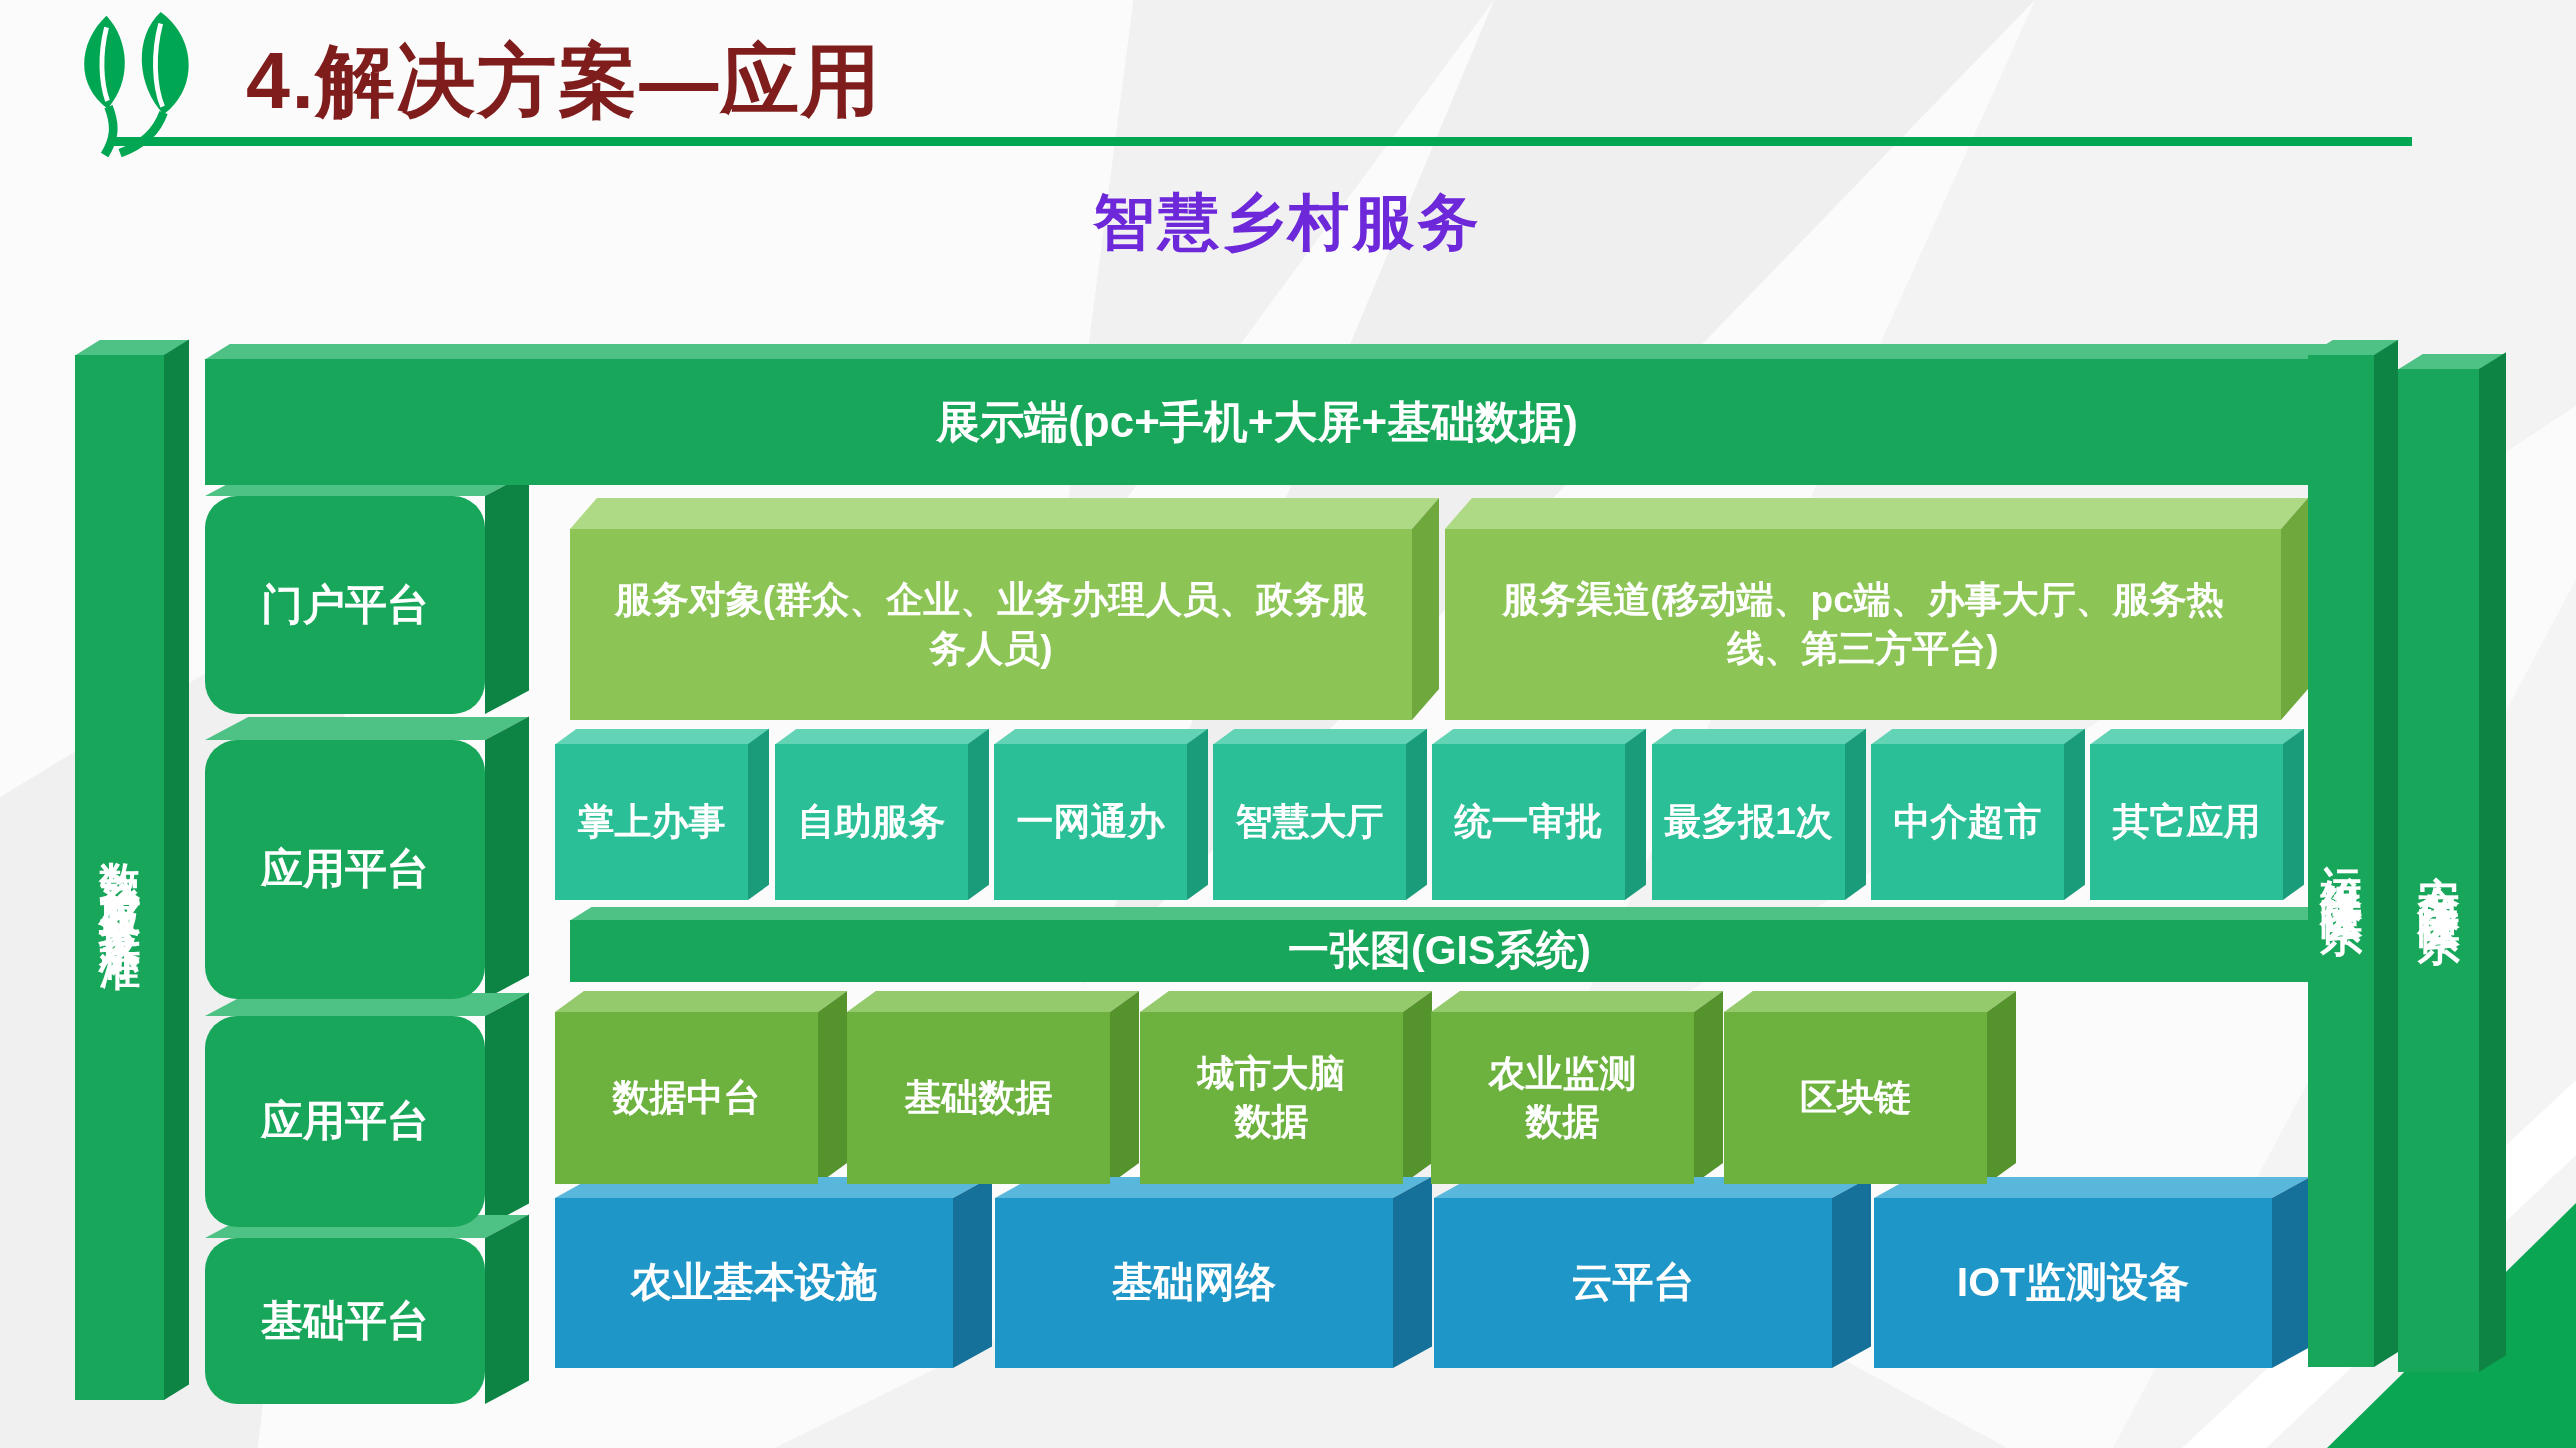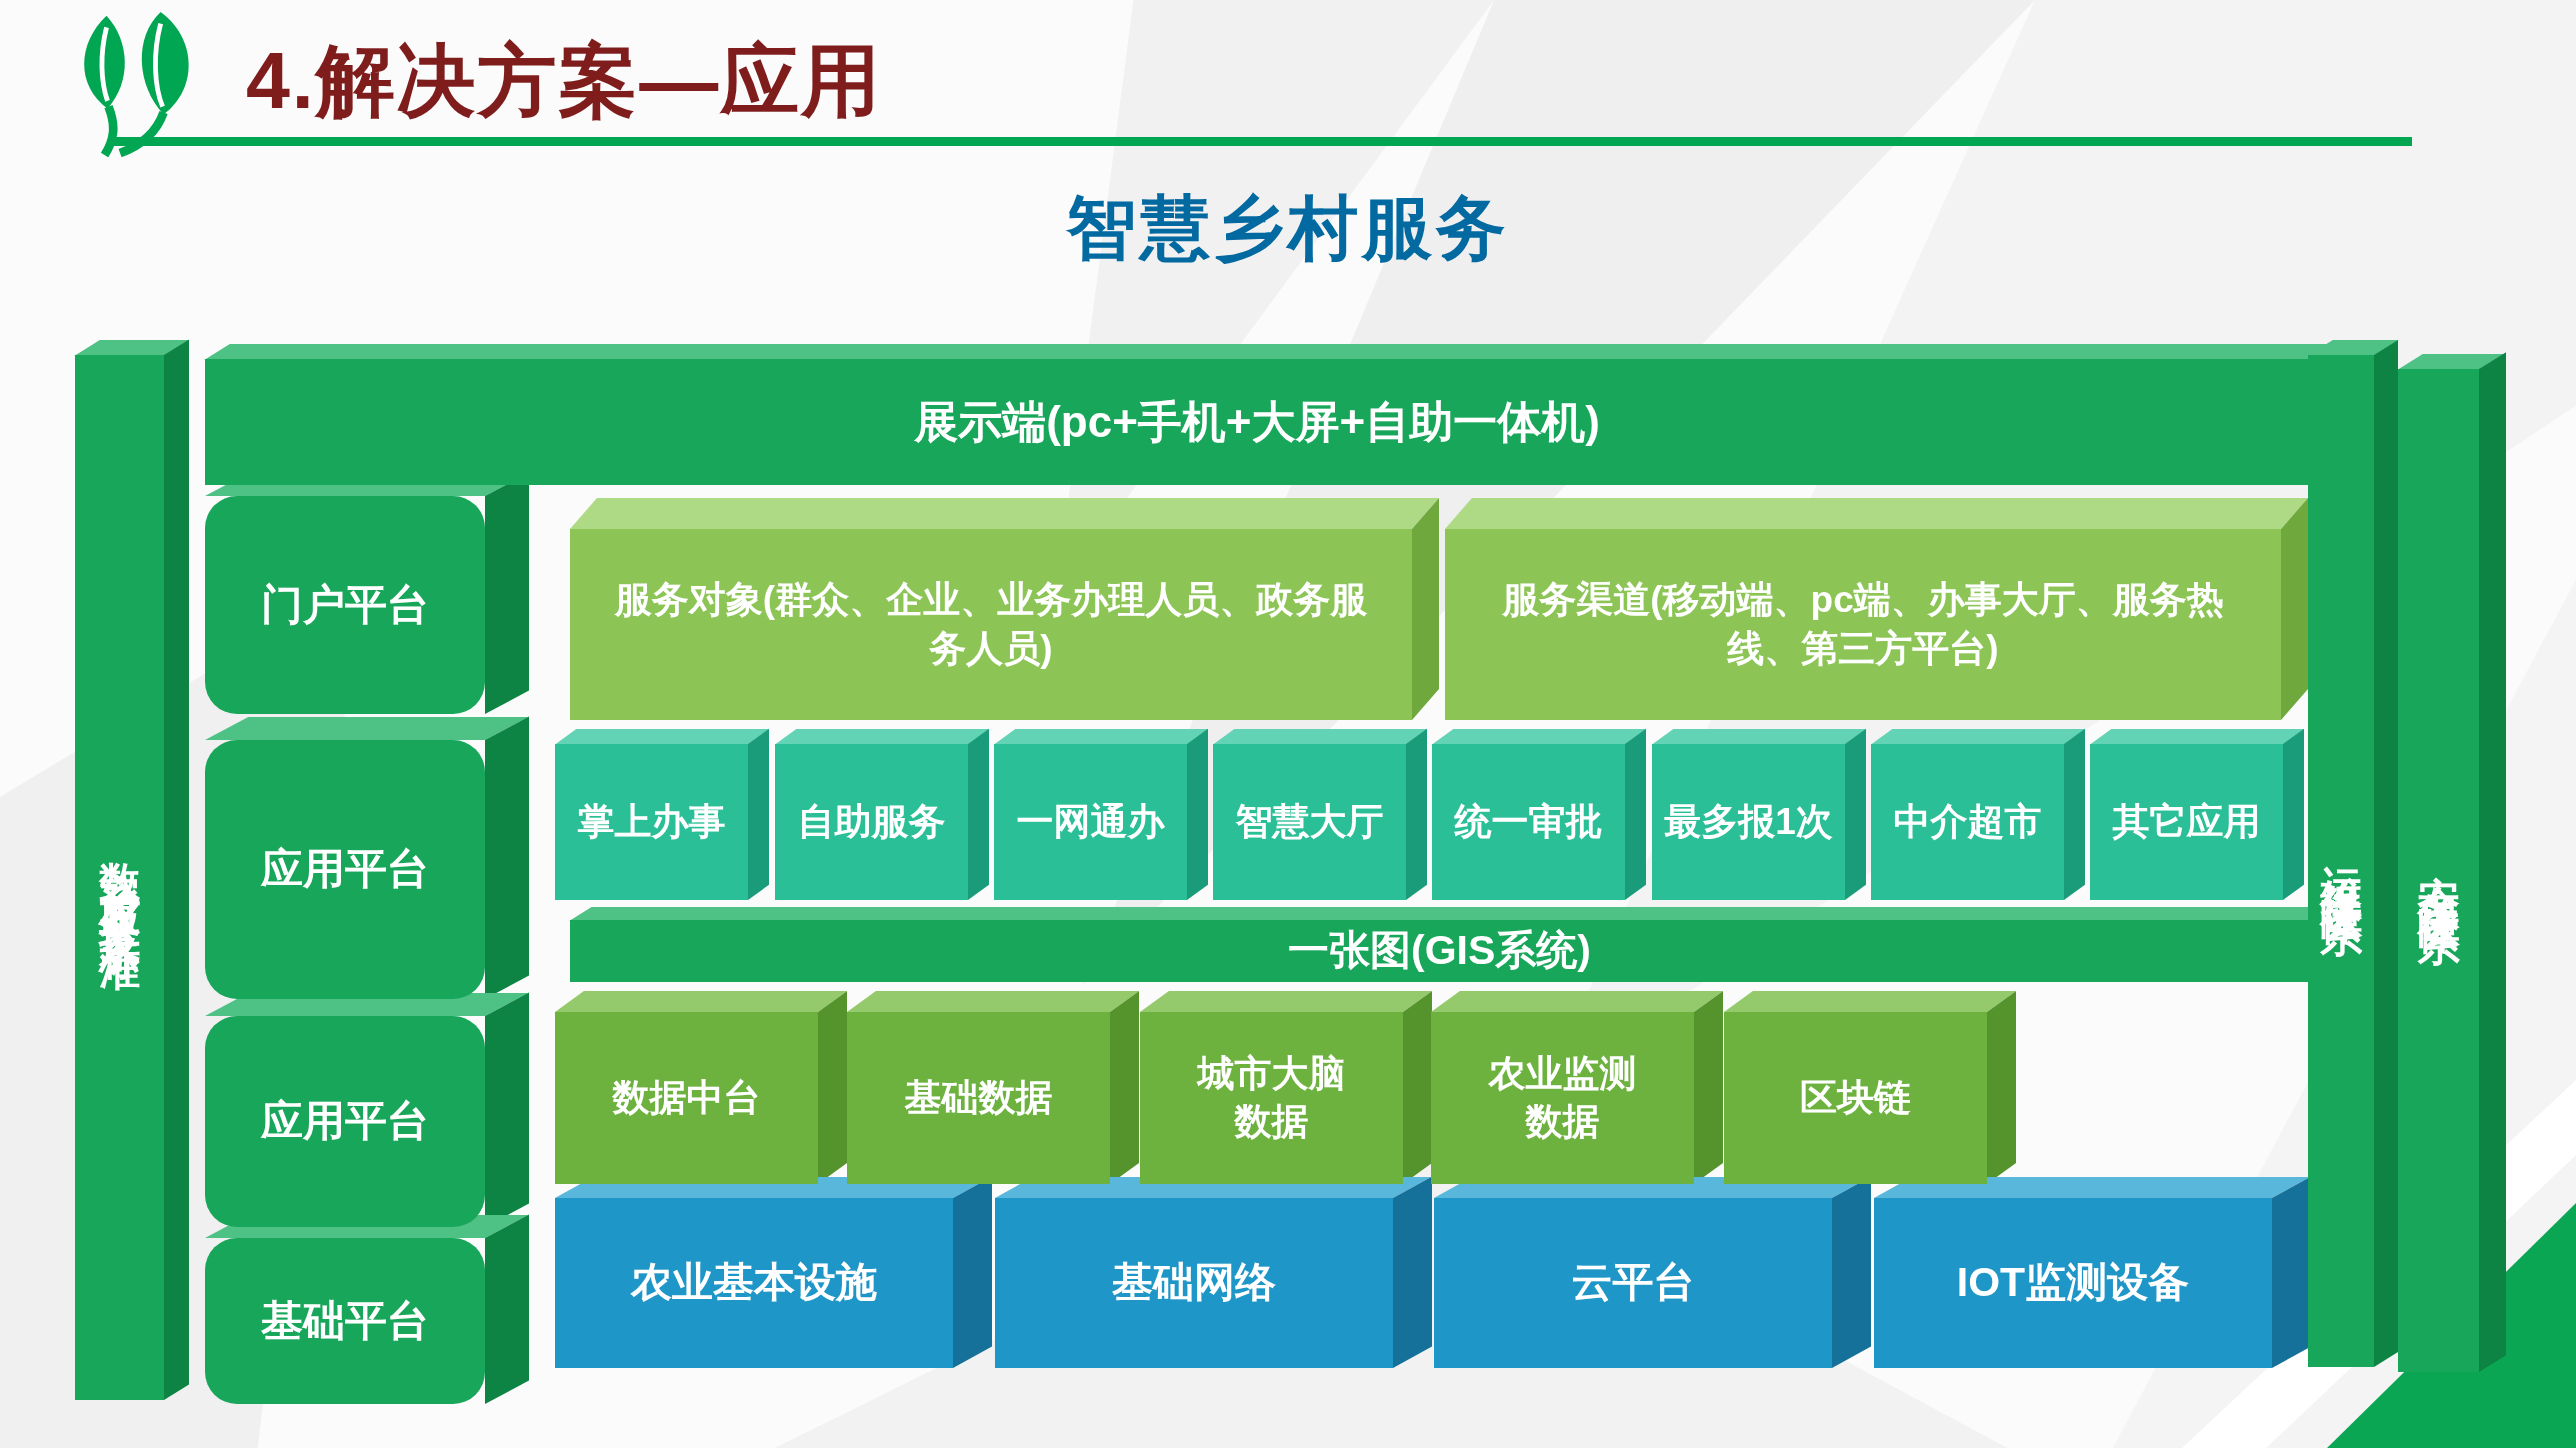--- a/index.html
+++ b/index.html
@@ -23,21 +23,21 @@
 
   
   .logo{position:absolute;left:64px;top:9.7px;width:145px;height:147px;}
   .page-title{
     position:absolute;left:246px;top:29px;
     font-size:79px;font-weight:800;color:#7f1d1d;letter-spacing:1.9px;white-space:nowrap;
   }
   .title-rule{position:absolute;left:111px;top:137px;width:2301px;height:8.7px;background:#00a651;}
   .subtitle{
     position:absolute;left:0;top:182px;width:2576px;text-align:center;
-    font-size:70px;font-weight:800;color:#0369a1;letter-spacing:3.9px;
+    font-size:61px;font-weight:800;color:#6d28d9;letter-spacing:3.9px;
   }
 
   
   .b3d{position:absolute;}
   .b3d .f{
     position:absolute;inset:0;background:var(--c);
     display:flex;align-items:center;justify-content:center;
     color:#fff;font-weight:700;text-align:center;line-height:1.3;
     white-space:pre-line;z-index:1;
   }
@@ -98,21 +98,21 @@
 
   <div class="b3d g3 vtext fs-vbar" style="left:75px;top:355px;width:89px;height:1045px;">
     <div class="t"></div>
       <div class="s"></div>
     <div class="f">数字乡村服务技术标准</div>
   </div>
 
   <div class="b3d g3 fs-topbar" style="left:205px;top:359px;width:2104px;height:126px;">
     <div class="t"></div>
       <div class="s"></div>
-    <div class="f">展示端(pc+手机+大屏+自助一体机)</div>
+    <div class="f">展示端(pc+手机+大屏+基础数据)</div>
   </div>
 
   <div class="b3d lab fs-label" style="left:205px;top:496px;width:280px;height:218px;">
     <div class="t"></div>
       <div class="s"></div>
     <div class="f">门户平台</div>
   </div>
   <div class="b3d lab fs-label" style="left:205px;top:740px;width:280px;height:259px;">
     <div class="t"></div>
       <div class="s"></div>

